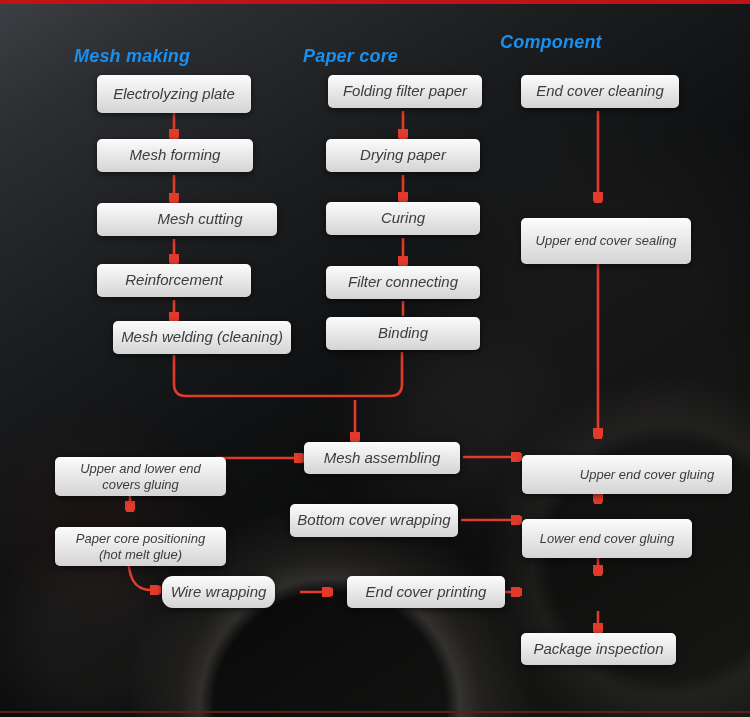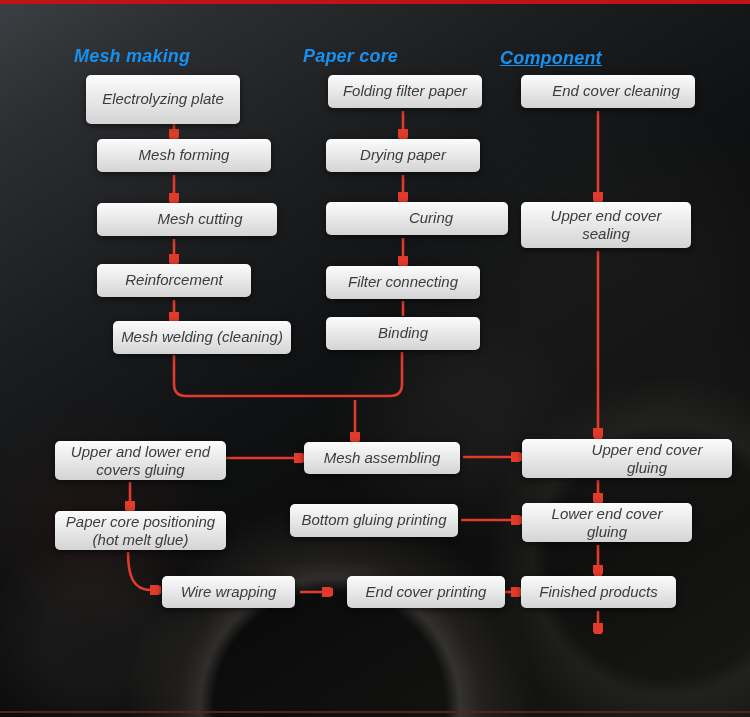--- a/index.html
+++ b/index.html
@@ -34,21 +34,21 @@
     color:var(--blue);font-weight:bold;font-style:italic;font-size:18px;letter-spacing:0.2px;
   }
   .node{
     position:absolute;display:flex;align-items:center;justify-content:center;
     text-align:center;border-radius:5px;
     background:linear-gradient(180deg,var(--boxTop) 0%,var(--boxBot) 100%);
     color:var(--boxText);font-style:italic;font-size:15px;line-height:1.1;
     box-shadow:0 2px 6px rgba(0,0,0,0.55);
     white-space:nowrap;
   }
-  .node.small{font-size:15px;line-height:1.18;white-space:normal;padding:0 8px;}
+  .node.small{font-size:13px;line-height:1.18;white-space:normal;padding:0 8px;margin-top:16px;}
   svg.arrows{position:absolute;inset:0;pointer-events:none;}
   svg.arrows path{fill:none;stroke:var(--red);stroke-width:2.6;}
 </style>
 </head>
 <body>
 
 <div class="stage">
   <div class="bg"></div>
   <div class="topbar"></div>
   <div class="bottomline"></div>
@@ -81,39 +81,39 @@
     <path class="arrow" d="M461,520 L512,520" marker-end="url(#ah)" stroke="#e23b2c"></path>
     <path class="arrow" d="M598,480 L598,494" marker-end="url(#ah)" stroke="#e23b2c"></path>
     <path class="arrow" d="M598,545 L598,566" marker-end="url(#ah)" stroke="#e23b2c"></path>
     <path class="arrow" d="M300,592 L323,592" marker-end="url(#ah)" stroke="#e23b2c"></path>
     <path class="arrow" d="M494,592 L512,592" marker-end="url(#ah)" stroke="#e23b2c"></path>
     <path class="arrow" d="M598,611 L598,624" marker-end="url(#ah)" stroke="#e23b2c"></path>
   </svg>
 
   <div class="col-header" style="left:74px;top:46px;">Mesh making</div>
   <div class="col-header" style="left:303px;top:46px;">Paper core</div>
-  <div class="col-header" style="left:500px;top:48px;text-decoration:underline;">Component</div>
+  <div class="col-header" style="left:500px;top:32px;">Component</div>
 
-  <div class="node" style="left:86px;top:75px;width:154px;height:49px;">Electrolyzing plate</div>
-  <div class="node" style="left:97px;top:139px;width:174px;height:33px;">Mesh forming</div>
+  <div class="node" style="left:97px;top:75px;width:154px;height:38px;">Electrolyzing plate</div>
+  <div class="node" style="left:97px;top:139px;width:156px;height:33px;">Mesh forming</div>
   <div class="node" style="left:97px;top:203px;width:154px;height:33px;padding-left:26px;">Mesh cutting</div>
   <div class="node" style="left:97px;top:264px;width:154px;height:33px;">Reinforcement</div>
   <div class="node" style="left:85px;top:321px;width:178px;height:33px;margin-left:28px;">Mesh welding (cleaning)</div>
 
   <div class="node" style="left:328px;top:75px;width:154px;height:33px;">Folding filter paper</div>
   <div class="node" style="left:326px;top:139px;width:154px;height:33px;">Drying paper</div>
-  <div class="node" style="left:326px;top:202px;width:154px;height:33px;padding-left:28px;">Curing</div>
+  <div class="node" style="left:326px;top:202px;width:154px;height:33px;">Curing</div>
   <div class="node" style="left:326px;top:266px;width:154px;height:33px;">Filter connecting</div>
   <div class="node" style="left:326px;top:317px;width:154px;height:33px;">Binding</div>
 
-  <div class="node" style="left:521px;top:75px;width:158px;height:33px;padding-left:16px;">End cover cleaning</div>
+  <div class="node" style="left:521px;top:75px;width:158px;height:33px;">End cover cleaning</div>
   <div class="node small" style="left:521px;top:202px;width:154px;height:46px;">Upper end cover sealing</div>
 
   <div class="node small" style="left:55px;top:441px;width:155px;height:39px;">Upper and lower end covers gluing</div>
   <div class="node" style="left:304px;top:442px;width:156px;height:32px;">Mesh assembling</div>
   <div class="node small" style="left:522px;top:439px;width:154px;height:39px;padding-left:48px;">Upper end cover gluing</div>
   <div class="node small" style="left:55px;top:511px;width:155px;height:39px;">Paper core positioning (hot melt glue)</div>
-  <div class="node" style="left:290px;top:504px;width:168px;height:33px;">Bottom gluing printing</div>
+  <div class="node" style="left:290px;top:504px;width:168px;height:33px;">Bottom cover wrapping</div>
   <div class="node small" style="left:522px;top:503px;width:154px;height:39px;">Lower end cover gluing</div>
-  <div class="node" style="left:162px;top:576px;width:133px;height:32px;">Wire wrapping</div>
+  <div class="node" style="left:162px;top:576px;width:113px;height:32px;border-radius:11px;">Wire wrapping</div>
   <div class="node" style="left:332px;top:576px;width:158px;height:32px;margin-left:15px;">End cover printing</div>
-  <div class="node" style="left:521px;top:576px;width:155px;height:32px;">Finished products</div>
+  <div class="node" style="left:521px;top:633px;width:155px;height:32px;">Package inspection</div>
 </div>
 
 </body></html>

